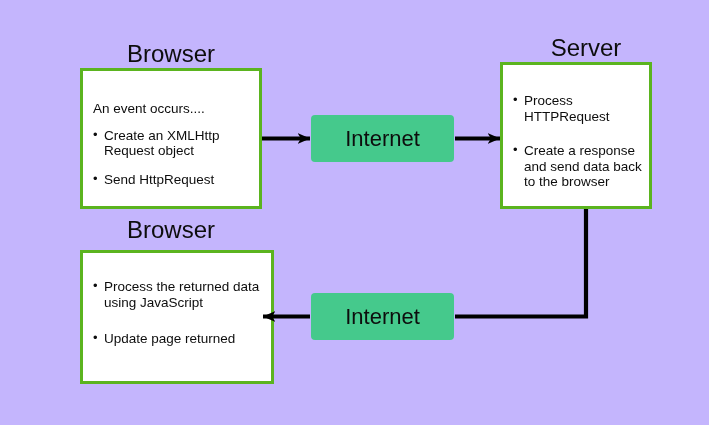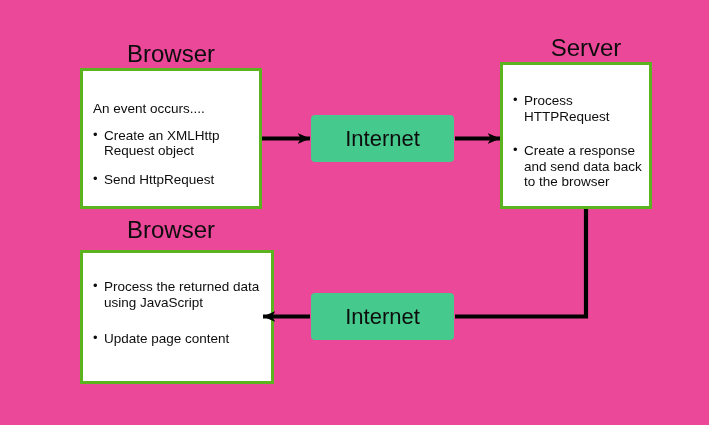--- a/index.html
+++ b/index.html
@@ -7,21 +7,21 @@
     padding: 0;
     background: #ffffff;
   }
   body {
     font-family: "Liberation Sans", sans-serif;
   }
   #canvas {
     position: relative;
     width: 709px;
     height: 425px;
-    background: #ec4899;
+    background: #c4b5fd;
     overflow: hidden;
   }
 
   
   .node-title {
     position: absolute;
     font-size: 24px;
     line-height: 28px;
     color: #0d0d0d;
     text-align: center;
@@ -117,21 +117,21 @@
       </ul>
     </div>
   </div>
 
   <div class="node-title" style="left:80px; top:216px; width:182px;">Browser</div>
 
   <div class="box" style="left:80px; top:250px; width:194px; height:134px;">
     <div class="box-text" style="top:26px;">
       <ul class="bullets">
         <li>Process the returned data using JavaScript</li>
-        <li style="margin-top:21px;">Update page content</li>
+        <li style="margin-top:21px;">Update page returned</li>
       </ul>
     </div>
   </div>
 
   <div class="pill" style="left:311px; top:115px; width:143px; height:47px;">
     <span>Internet</span>
   </div>
 
   <div class="pill" style="left:311px; top:293px; width:143px; height:47px;">
     <span>Internet</span>

